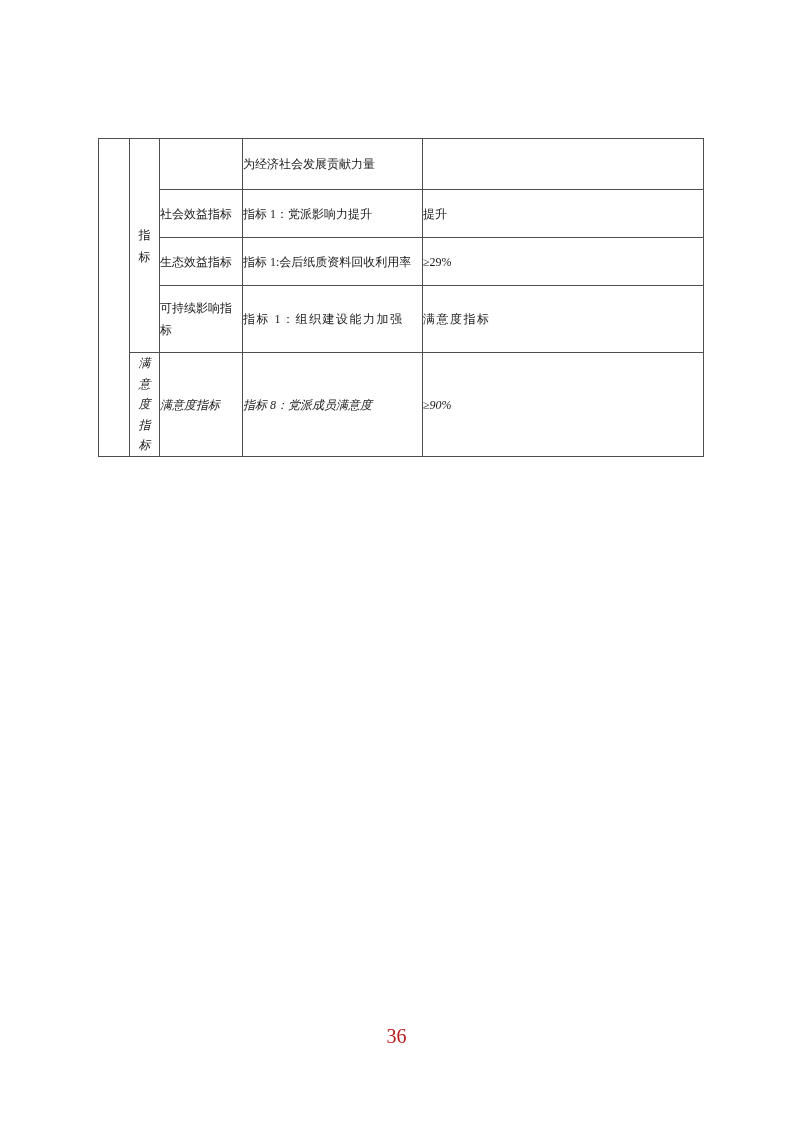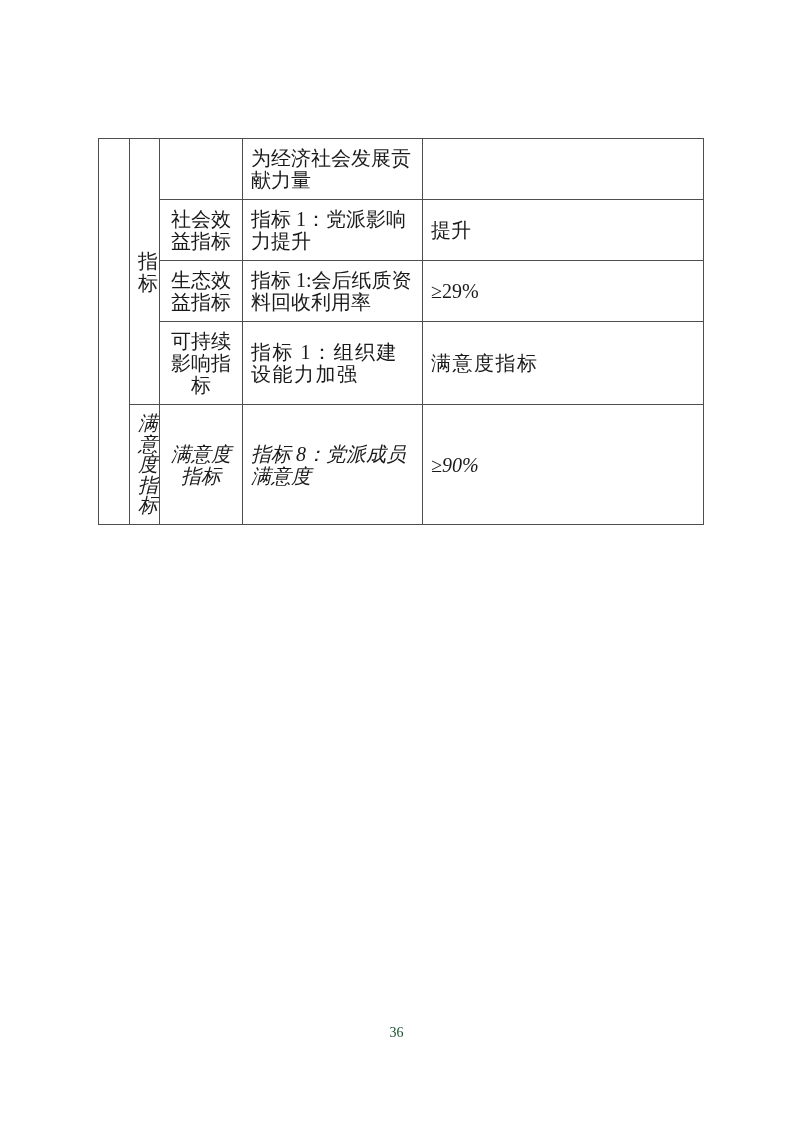--- a/index.html
+++ b/index.html
@@ -17,29 +17,29 @@
     position: absolute;
     left: 98px;
     top: 138px;
     width: 605px;
     border-collapse: collapse;
     table-layout: fixed;
     border: 1.5px solid #3f3f3f;
   }
   .doc-table td {
     border: 1px solid #4e4e4e;
-    font-size: 20px;
+    font-size: 12px;
     line-height: 22px;
-    padding: 8px;
+    padding: 0;
     vertical-align: middle;
     overflow: hidden;
     word-break: break-all;
   }
   
-  .cell-cat   { text-align: center; padding: 2px 4px; margin-top: 35px; }
+  .cell-cat   { text-align: left; padding: 2px 4px; margin-top: 35px; }
   .cell-ind   { text-align: left;  padding: 2px 2px 2px 6px; }
   .cell-tgt   { text-align: left; padding: 2px 4px; }
   .top-align  { vertical-align: top; }
   
   .group-cell { text-align: center; padding: 0; }
   .group-cell .vtext {
     display: inline-block;
     width: 16px;
     word-break: break-all;
     line-height: 22px;
@@ -55,22 +55,22 @@
   tr.r2 { height: 48px; }
   tr.r3 { height: 48px; }
   tr.r4 { height: 67px; }
   tr.r5 { height: 103px; font-style: italic; }
   .page-number {
     position: absolute;
     top: 1025px;
     left: 0;
     width: 100%;
     text-align: center;
-    font-size: 14px;
-    color: #14532d;
+    font-size: 20px;
+    color: #b91c1c;
   }
 </style>
 </head>
 <body>
 
 <div class="page">
 
   <table class="doc-table">
     <colgroup>
       <col style="width:31px">

